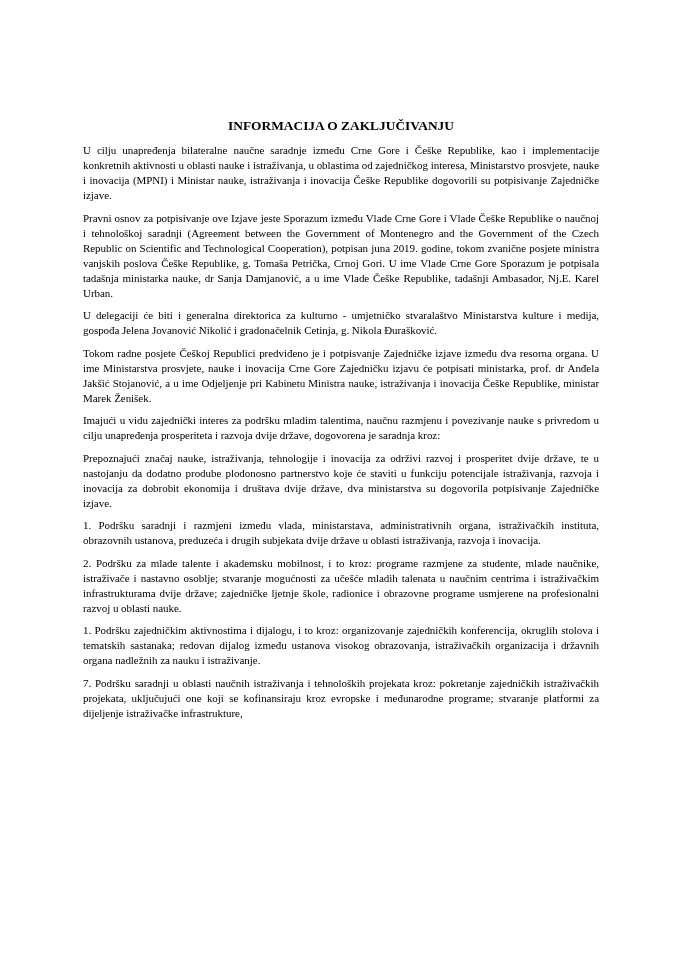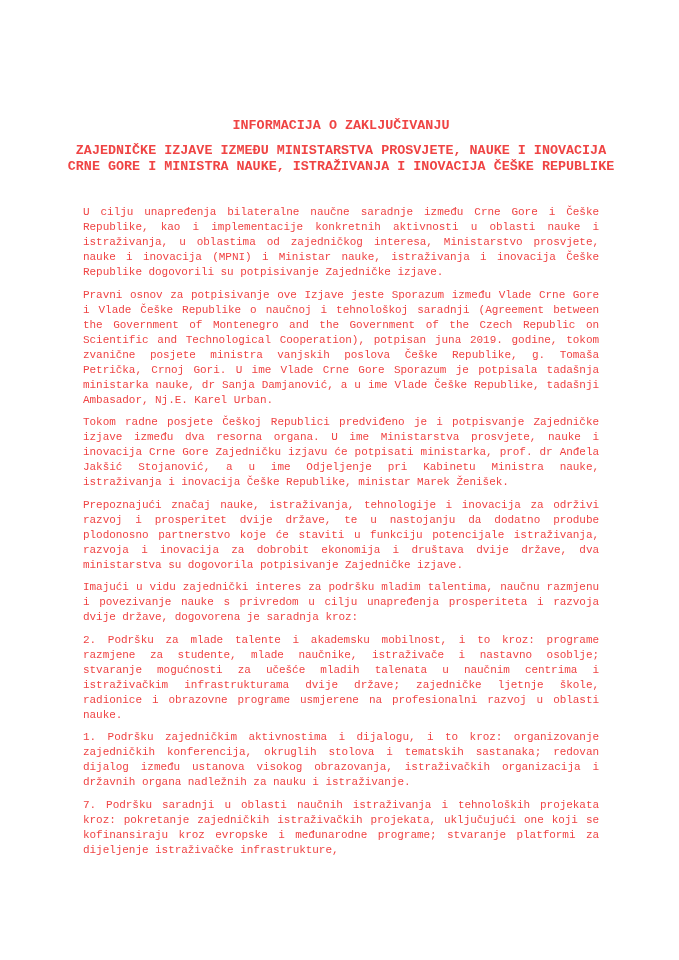--- a/index.html
+++ b/index.html
@@ -2,22 +2,22 @@
 <html><head>
   <meta charset="utf-8">
   <style>
     html, body { margin: 0; padding: 0; background: #ffffff; }
     body { width: 679px; height: 960px; overflow: hidden; position: relative; }
     .page {
       position: absolute;
       left: 83px;
       top: 118px;
       width: 516px;
-      font-family: Liberation Mono, monospace;
-      color: #ef4444;
+      font-family: Liberation Serif, serif;
+      color: #000000;
     }
     .title {
       font-weight: bold;
       text-align: center;
       font-size: 13.4px;
       line-height: 16px;
       margin: 0 -20px;
     }
     .title-main { margin-bottom: 9px; }
     .title-sub { margin-bottom: 30px; }
@@ -27,23 +27,24 @@
       text-align: justify;
       margin: 0 0 7.5px 0;
       letter-spacing: -0.05px;
     }
   </style>
 </head>
 <body>
 
 <div class="page">
   <div class="title title-main">INFORMACIJA O ZAKLJUČIVANJU</div>
-  <div class="title title-sub">ZAJEDNIČKE IZJAVE IZMEĐU MINISTARSTVA PROSVJETE, NAUKE I INOVACIJA CRNE GORE I MINISTRA NAUKE, ISTRAŽIVANJA I INOVACIJA ČEŠKE REPUBLIKE</div>
 
   <p class="para">U cilju unapređenja bilateralne naučne saradnje između Crne Gore i Češke Republike, kao i implementacije konkretnih aktivnosti u oblasti nauke i istraživanja, u oblastima od zajedničkog interesa, Ministarstvo prosvjete, nauke i inovacija (MPNI) i Ministar nauke, istraživanja i inovacija Češke Republike dogovorili su potpisivanje Zajedničke izjave.</p>
   <p class="para">Pravni osnov za potpisivanje ove Izjave jeste Sporazum između Vlade Crne Gore i Vlade Češke Republike o naučnoj i tehnološkoj saradnji (Agreement between the Government of Montenegro and the Government of the Czech Republic on Scientific and Technological Cooperation), potpisan juna 2019. godine, tokom zvanične posjete ministra vanjskih poslova Češke Republike, g. Tomaša Petrička, Crnoj Gori. U ime Vlade Crne Gore Sporazum je potpisala tadašnja ministarka nauke, dr Sanja Damjanović, a u ime Vlade Češke Republike, tadašnji Ambasador, Nj.E. Karel Urban.</p>
+  <p class="para">U delegaciji će biti i generalna direktorica za kulturno - umjetničko stvaralaštvo Ministarstva kulture i medija, gospođa Jelena Jovanović Nikolić i gradonačelnik Cetinja, g. Nikola Đurašković.</p>
   <p class="para">Tokom radne posjete Češkoj Republici predviđeno je i potpisvanje Zajedničke izjave između dva resorna organa. U ime Ministarstva prosvjete, nauke i inovacija Crne Gore Zajedničku izjavu će potpisati ministarka, prof. dr Anđela Jakšić  Stojanović, a u ime Odjeljenje pri Kabinetu Ministra nauke, istraživanja i inovacija Češke Republike, ministar Marek Ženišek.</p>
+  <p class="para">Imajući u vidu zajednički interes za podršku mladim talentima, naučnu razmjenu i povezivanje nauke s privredom u cilju unapređenja prosperiteta i razvoja dvije države, dogovorena je saradnja kroz:</p>
   <p class="para">Prepoznajući značaj nauke, istraživanja, tehnologije i inovacija za održivi razvoj i prosperitet dvije države, te u nastojanju da dodatno prodube plodonosno partnerstvo koje će staviti u funkciju potencijale istraživanja, razvoja i inovacija za dobrobit ekonomija i društava dvije države, dva ministarstva su dogovorila potpisivanje Zajedničke izjave.</p>
-  <p class="para">Imajući u vidu zajednički interes za podršku mladim talentima, naučnu razmjenu i povezivanje nauke s privredom u cilju unapređenja prosperiteta i razvoja dvije države, dogovorena je saradnja kroz:</p>
+  <p class="para">1. Podršku saradnji i razmjeni između vlada, ministarstava, administrativnih organa, istraživačkih instituta, obrazovnih ustanova, preduzeća i drugih subjekata dvije države u oblasti istraživanja, razvoja i inovacija.</p>
   <p class="para">2. Podršku za mlade talente i akademsku mobilnost, i to kroz: programe razmjene za studente, mlade naučnike, istraživače i nastavno osoblje; stvaranje mogućnosti za učešće mladih talenata u naučnim centrima i istraživačkim infrastrukturama dvije države; zajedničke ljetnje škole, radionice i obrazovne programe usmjerene na profesionalni razvoj u oblasti nauke.</p>
   <p class="para">1. Podršku zajedničkim aktivnostima i dijalogu, i to kroz: organizovanje zajedničkih konferencija, okruglih stolova i tematskih sastanaka; redovan dijalog između ustanova visokog obrazovanja, istraživačkih organizacija i državnih organa nadležnih za nauku i istraživanje.</p>
   <p class="para">7. Podršku saradnji u oblasti naučnih istraživanja i tehnoloških projekata kroz: pokretanje zajedničkih istraživačkih projekata, uključujući one koji se kofinansiraju kroz evropske i međunarodne programe; stvaranje platformi za dijeljenje istraživačke infrastrukture,</p>
 </div>
 
 </body></html>

